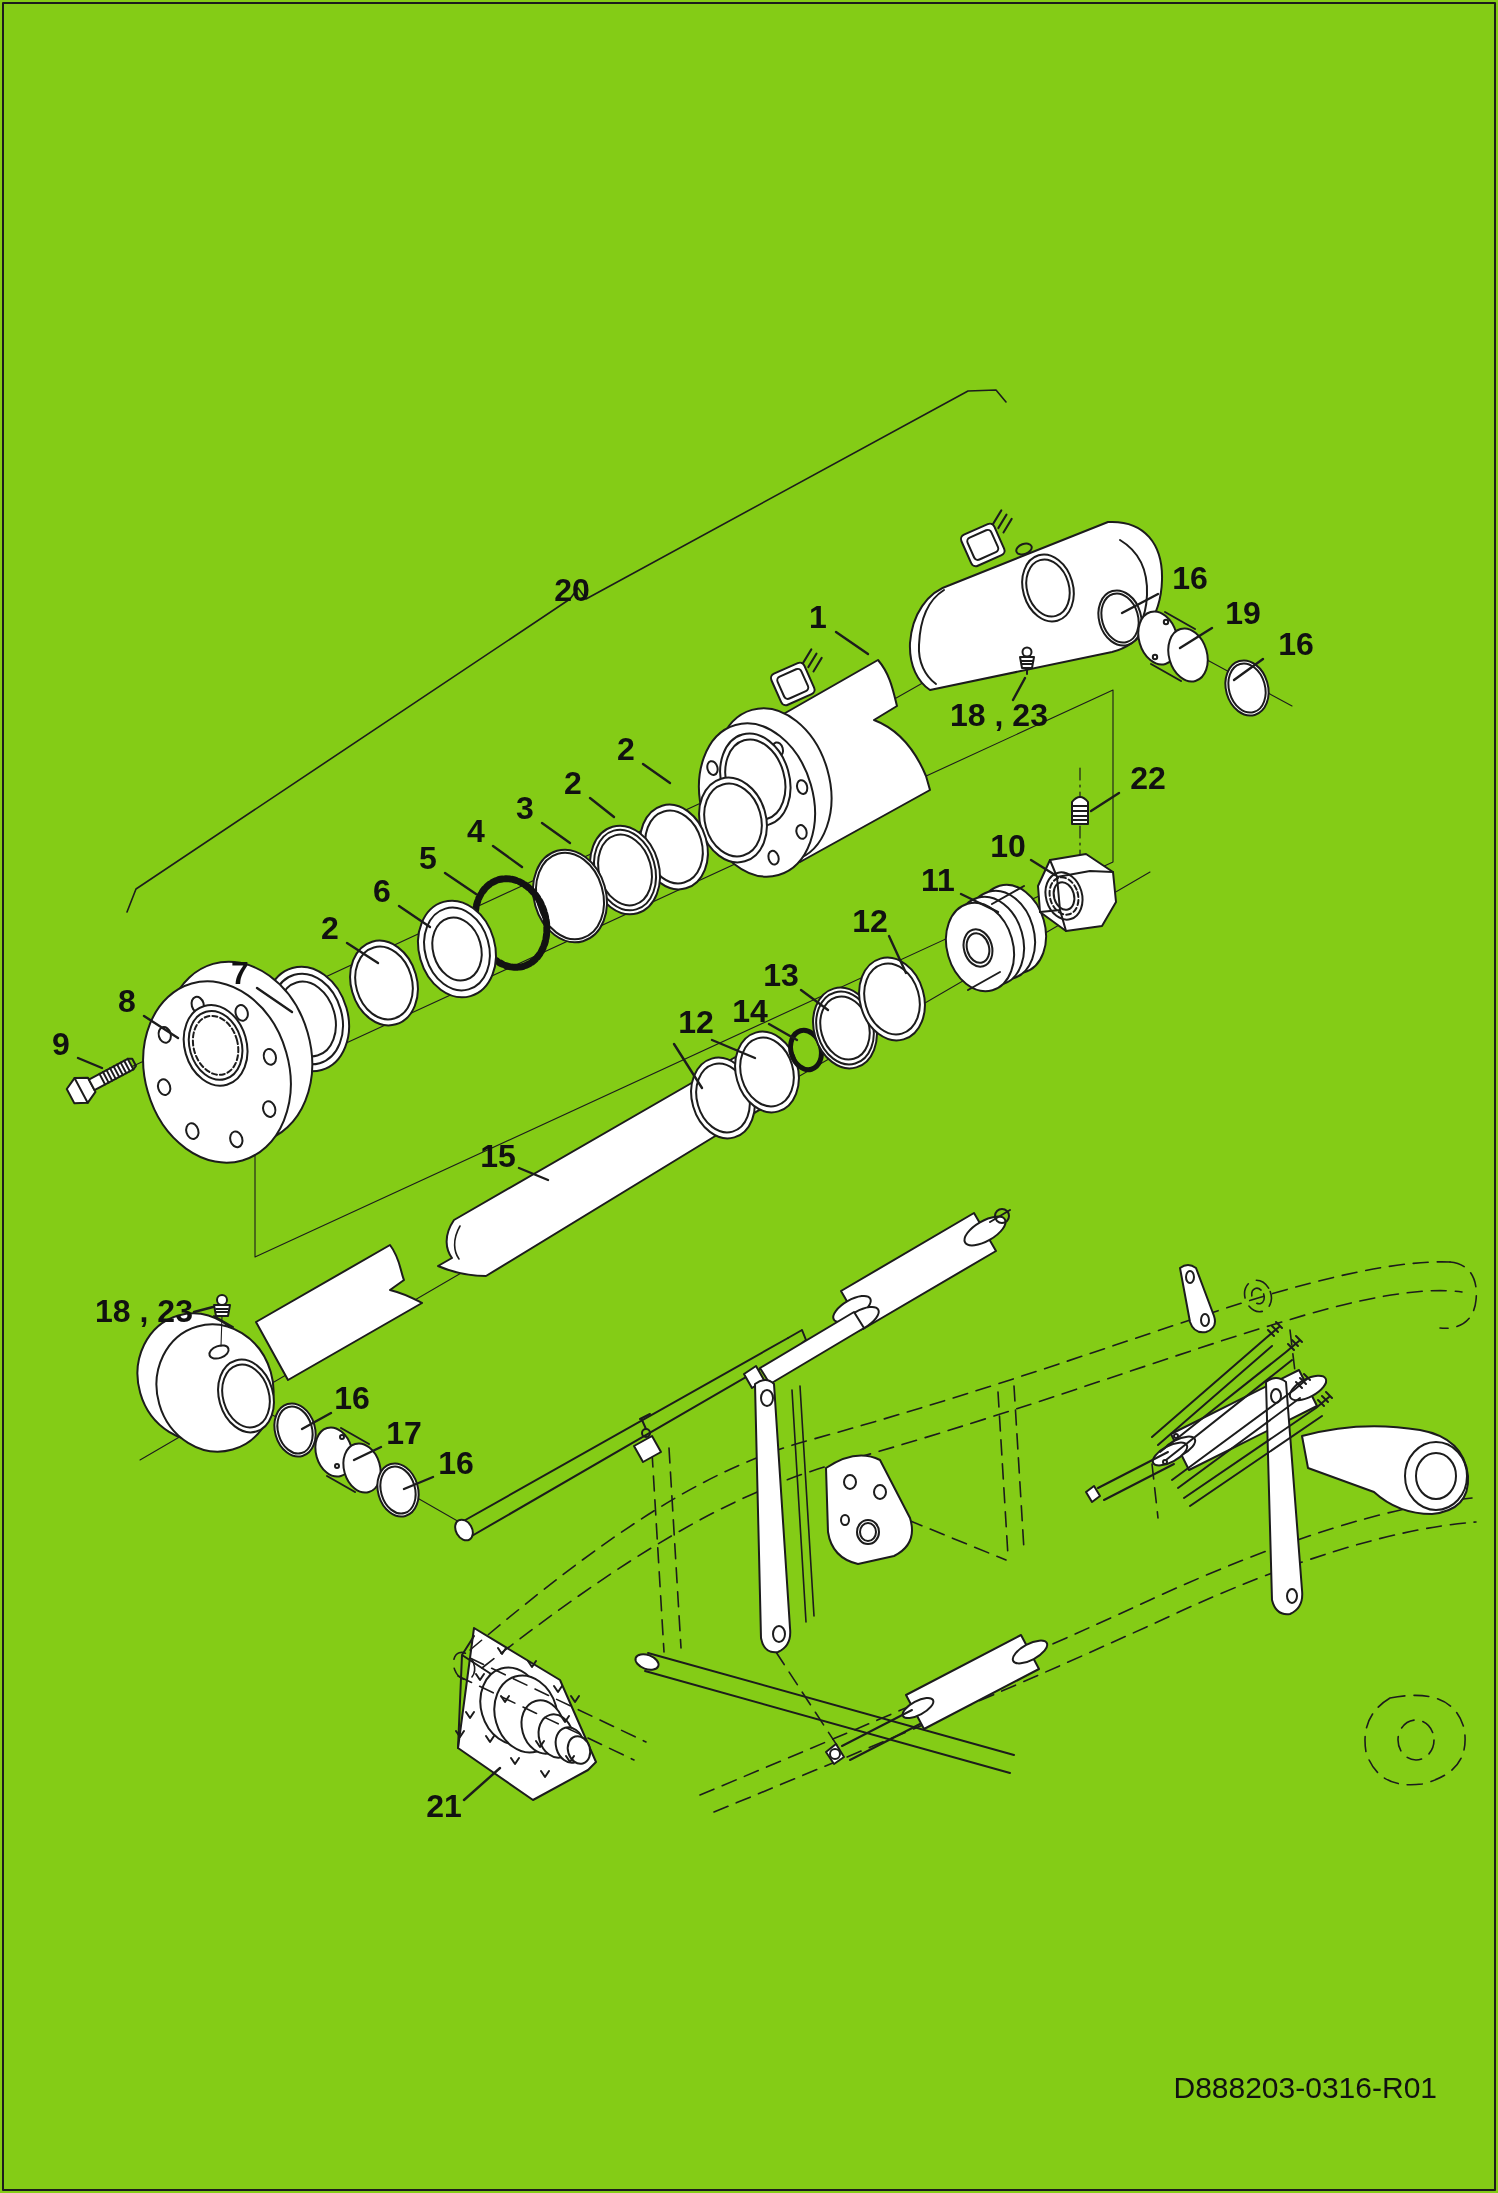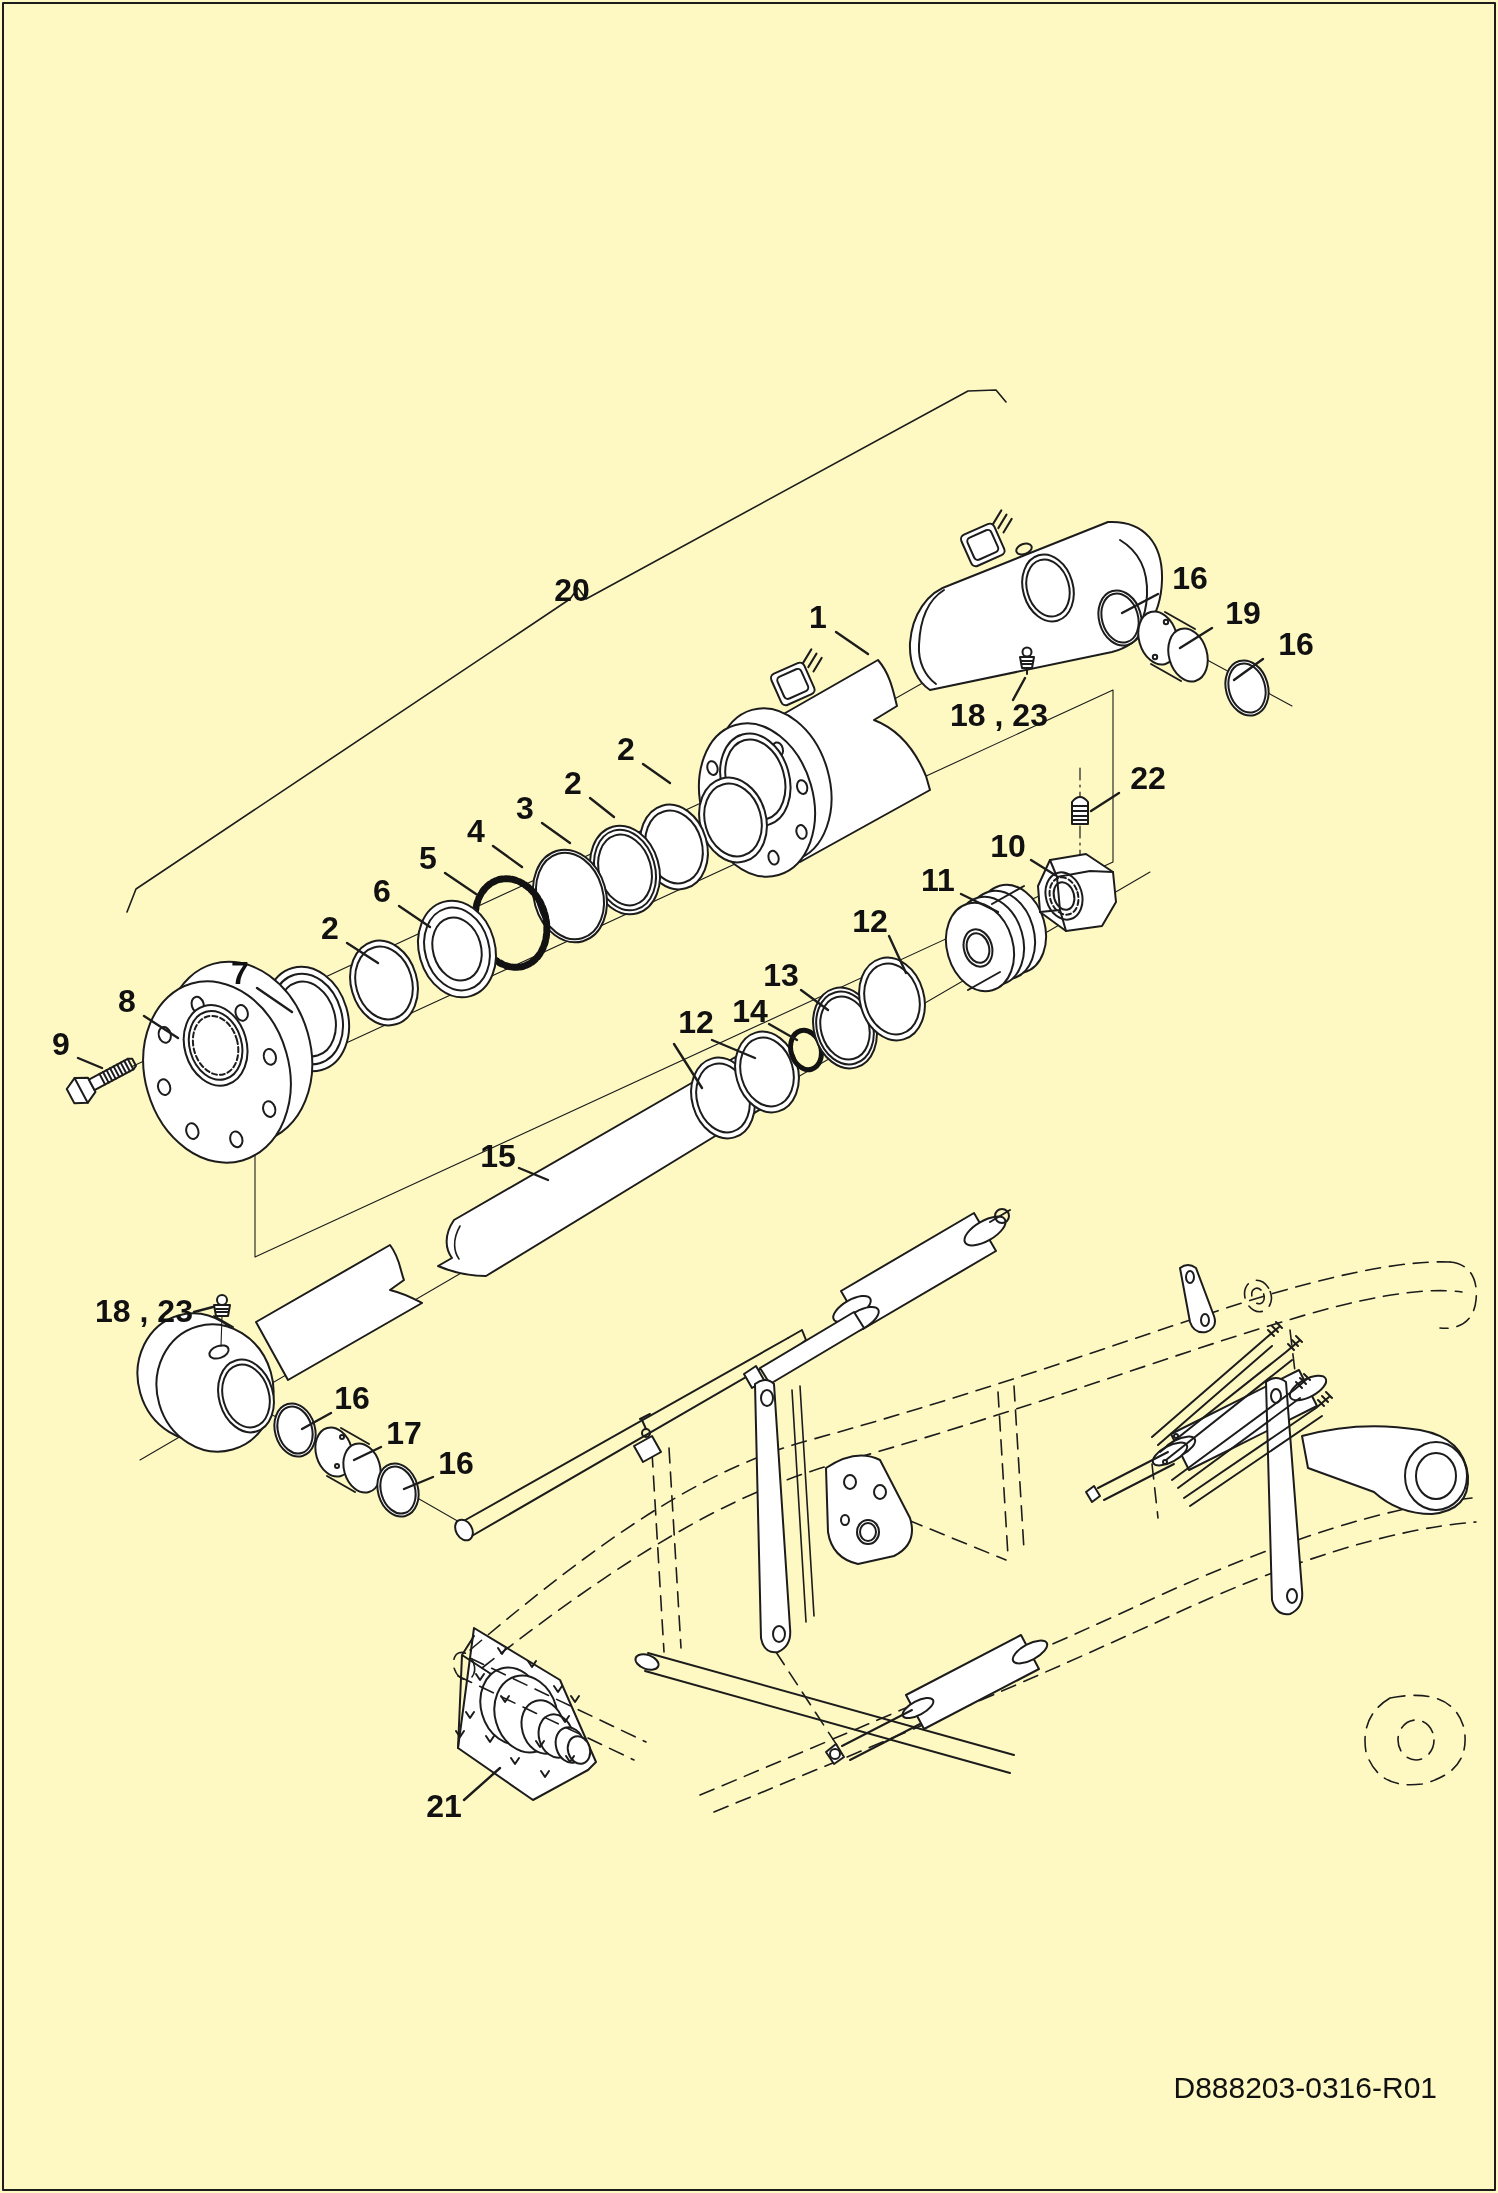--- a/index.html
+++ b/index.html
@@ -1,16 +1,16 @@
 <!DOCTYPE html>
 <html><head>
 <meta charset="utf-8">
 <style>
   html,body{margin:0;padding:0;background:#fff}
-  .page{width:1498px;height:2193px;position:relative;background:#fef9c3;font-family:"Liberation Sans",sans-serif}
+  .page{width:1498px;height:2193px;position:relative;background:#84cc16;font-family:"Liberation Sans",sans-serif}
   svg{display:block}
   
   #diagram path,#diagram line,#diagram ellipse,#diagram circle,#diagram polyline,#diagram rect{
     fill:none;stroke:#1c1c1c;stroke-width:2;stroke-linecap:round;stroke-linejoin:round}
   #diagram .w{fill:#ffffff}
   #diagram .t{stroke-width:1.1}
   #diagram .t16{stroke-width:1.6}
   #diagram .dd{stroke-dasharray:15 9;stroke-width:1.6}
   #diagram .dot{stroke-dasharray:12 5 2 5;stroke-width:1.2}
   #diagram .serr{stroke-width:7;stroke-dasharray:4 3;stroke:#121212}

